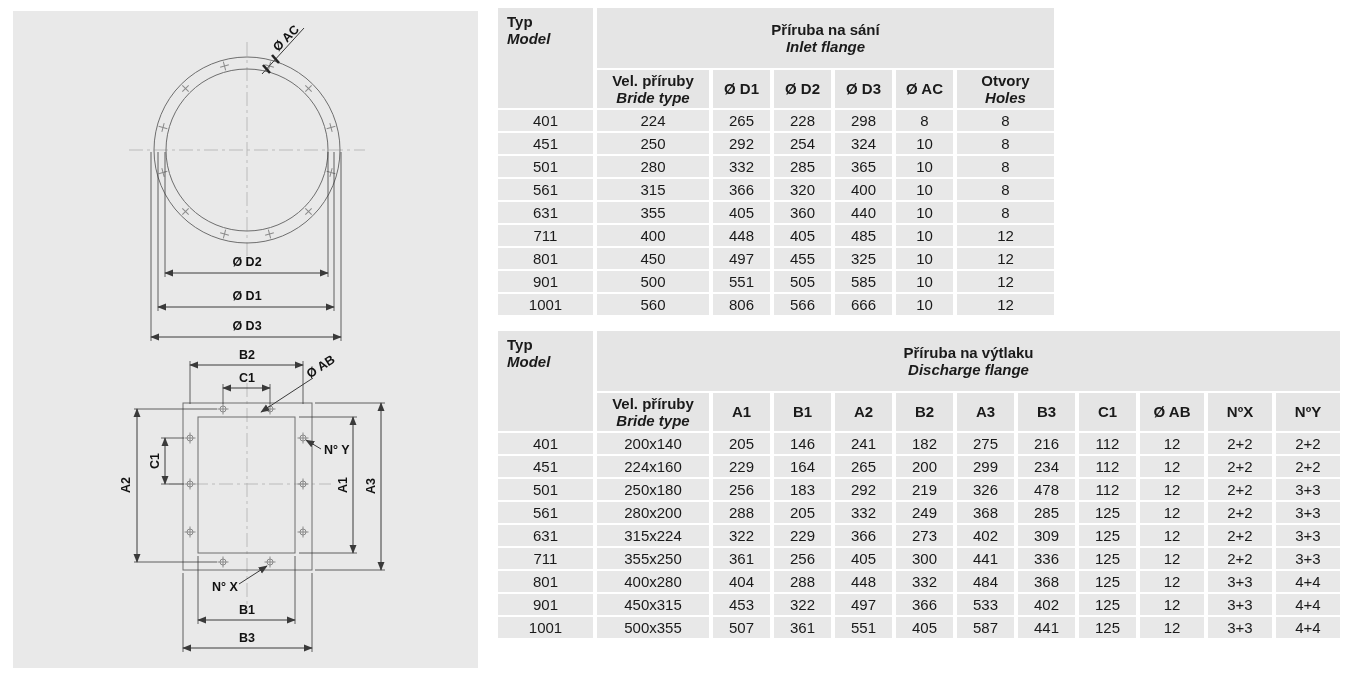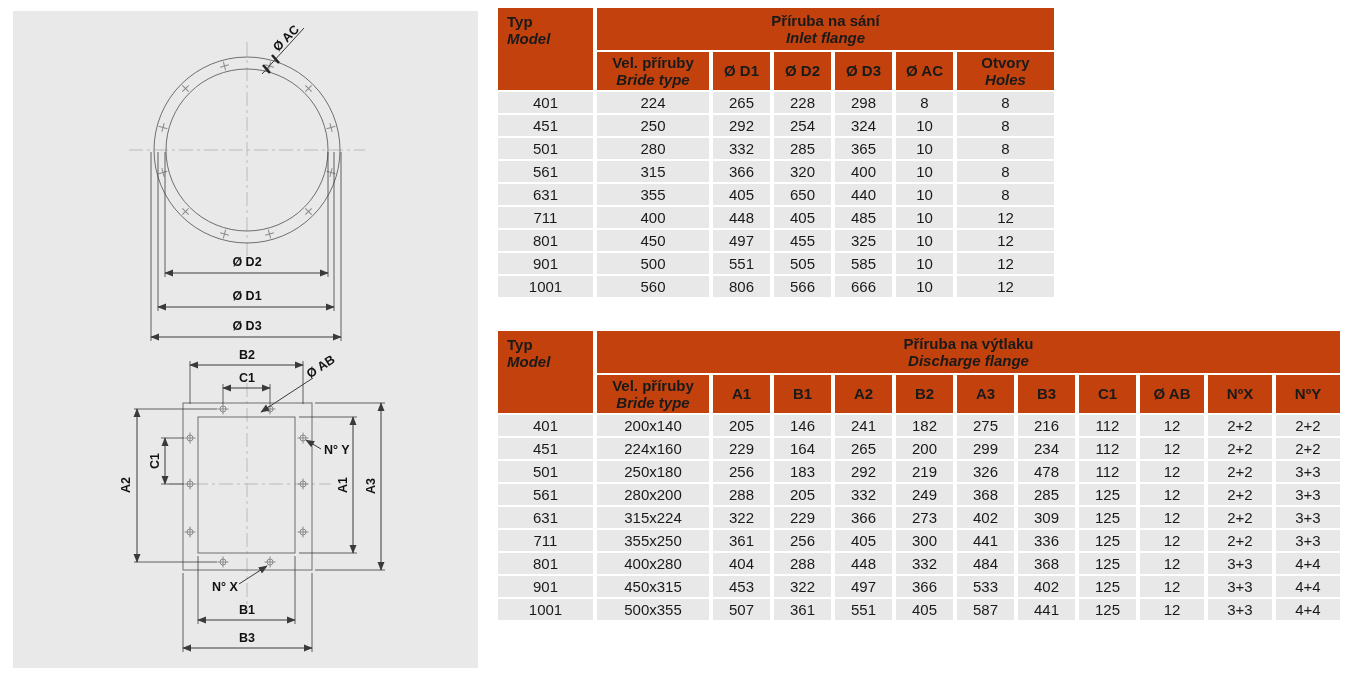--- a/index.html
+++ b/index.html
@@ -16,23 +16,23 @@
   .bolt  { stroke:#8a8a8a; stroke-width:1; fill:none; }
   .tick  { stroke:#222; stroke-width:2.6; }
   svg text { font-family:"Liberation Sans", sans-serif; font-weight:bold; font-size:12.5px; fill:#111; }
 
   
   .tbl-wrap { position:absolute; }
   .t1 { left:494px; top:6px; }
   .t2 { left:494px; top:329px; }
   table { border-collapse:separate; border-spacing:4px 2px; table-layout:fixed; }
   th, td { background:#e8e8e8; font-size:15px; text-align:center; vertical-align:middle; overflow:hidden; }
-  thead th { background:#c2410c; font-weight:bold; }
+  thead th { background:#e5e5e5; font-weight:bold; }
   th.corner { text-align:left; padding-left:9px; vertical-align:top; padding-top:5px; }
-  th.title { height:42px; }
+  th.title { height:60px; }
   tr.sub th { height:38px; line-height:1.15; }
   tbody td { height:21px; }
   td.model-col { text-align:center; }
   em { font-style:italic; }
   .l2 { display:block; }
 </style>
 </head>
 <body>
 
 <div class="panel">
@@ -274,21 +274,21 @@
           <td>366</td>
           <td>320</td>
           <td>400</td>
           <td>10</td>
           <td>8</td>
         </tr>
         <tr>
           <td class="model-col">631</td>
           <td>355</td>
           <td>405</td>
-          <td>650</td>
+          <td>360</td>
           <td>440</td>
           <td>10</td>
           <td>8</td>
         </tr>
         <tr>
           <td class="model-col">711</td>
           <td>400</td>
           <td>448</td>
           <td>405</td>
           <td>485</td>

